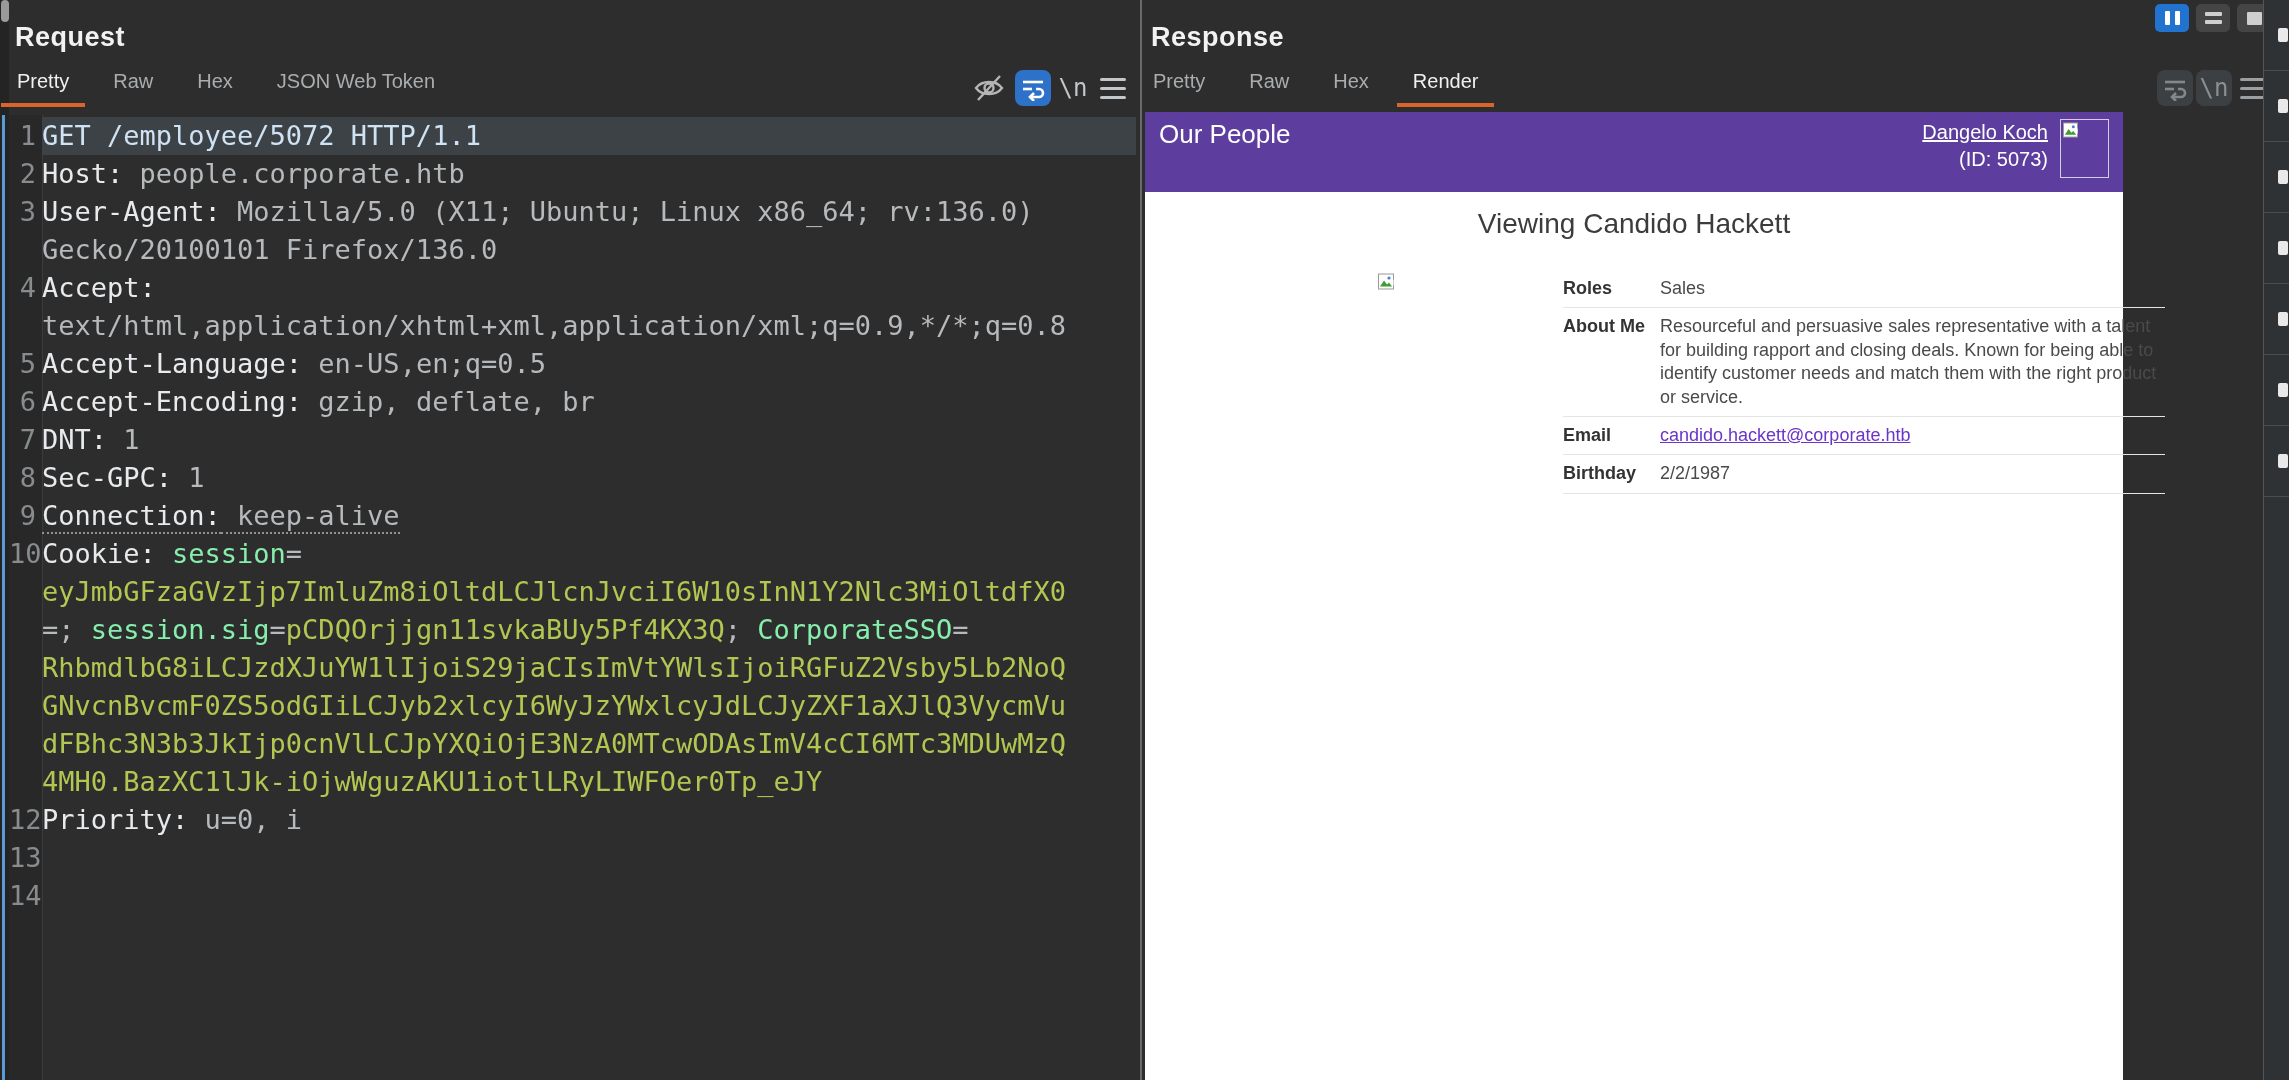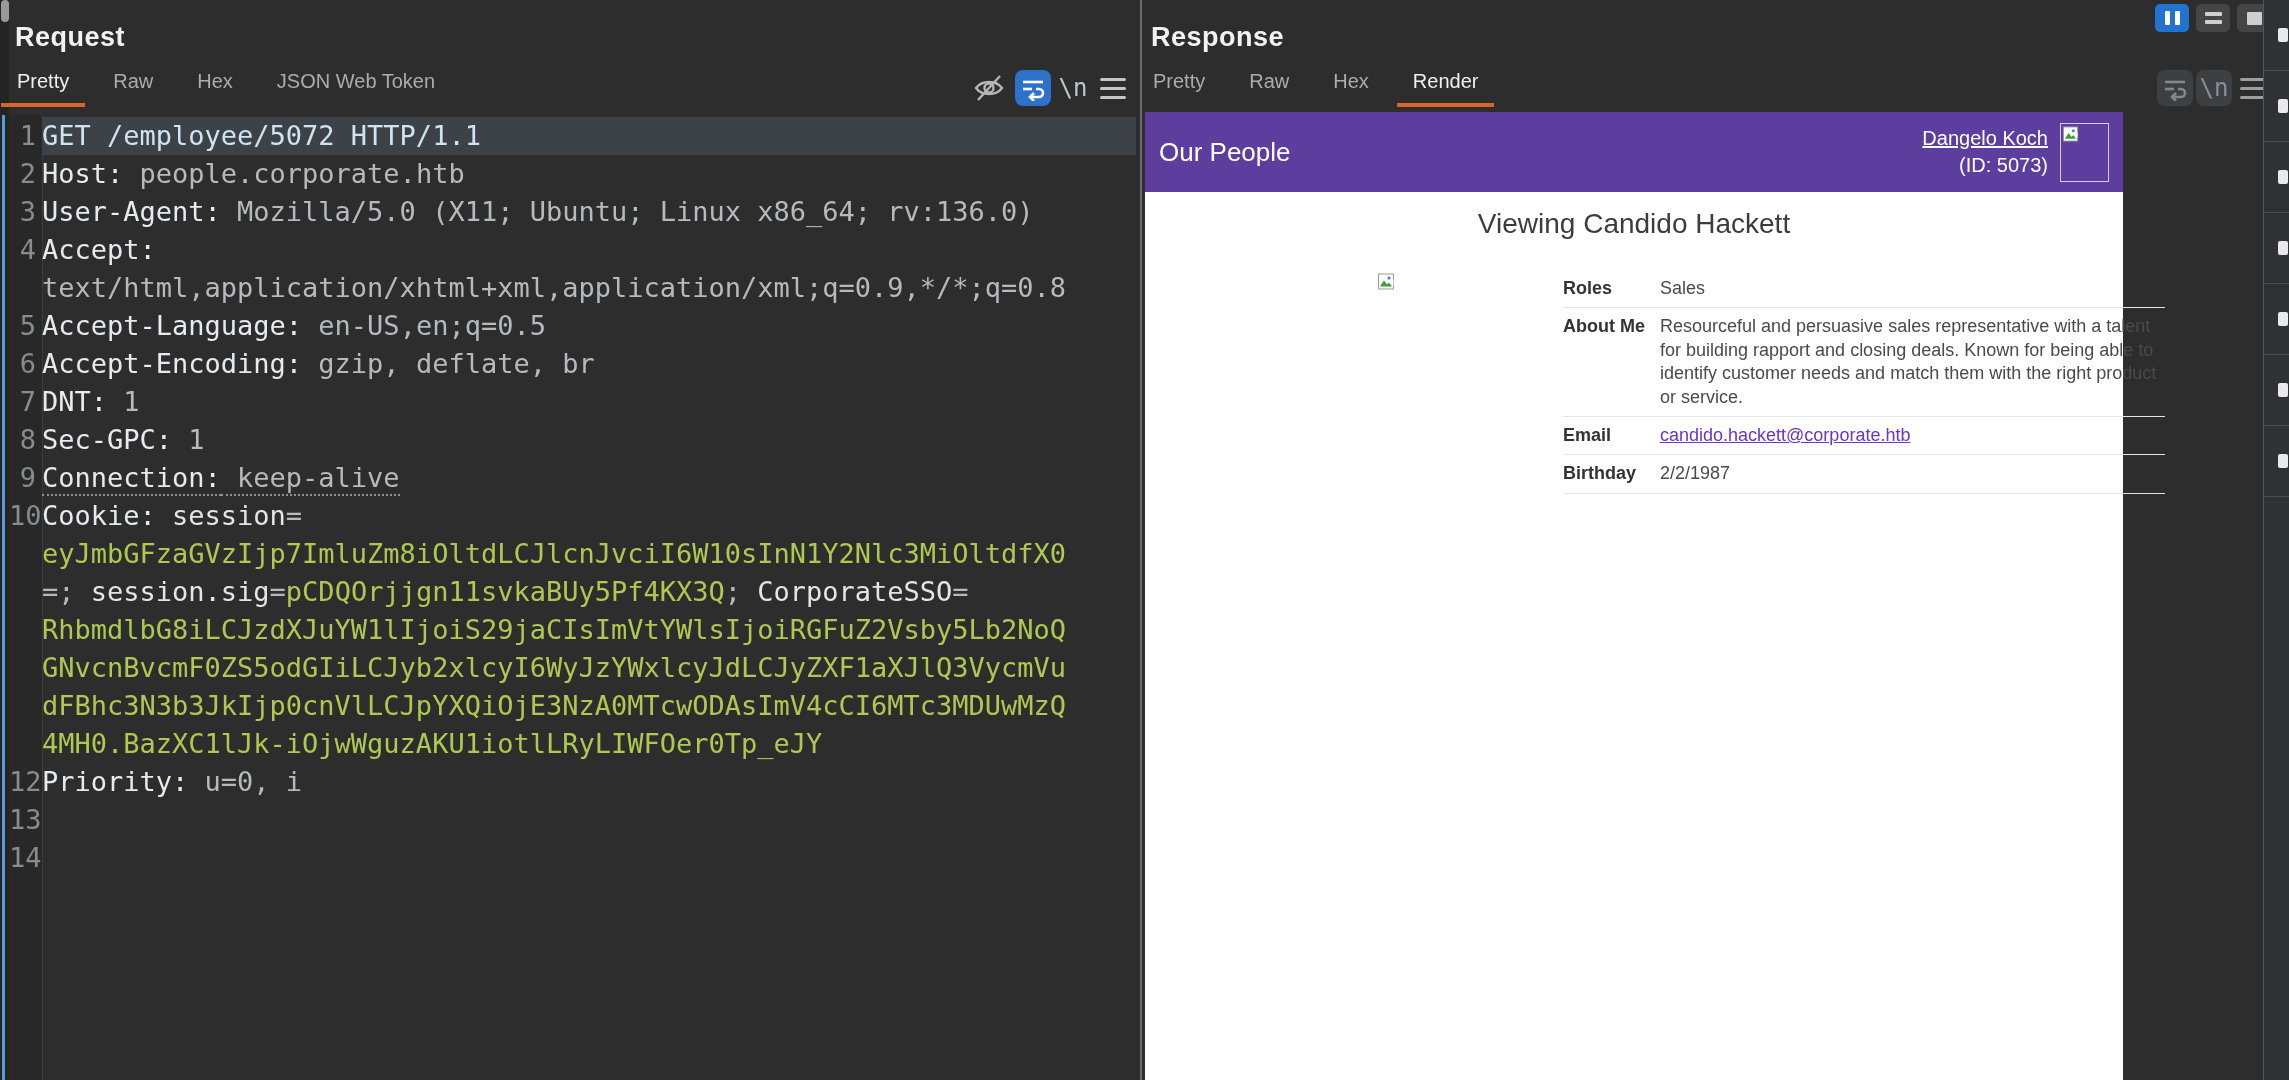--- a/index.html
+++ b/index.html
@@ -42,27 +42,27 @@
   
   .gutter-fill{position:absolute;left:0;top:115px;bottom:0;width:33px;background:#282828;border-right:1px solid #3c3c3c}
   .editor{position:absolute;left:0;top:117px;width:1127px;font-family:"DejaVu Sans Mono",monospace;font-size:27px;line-height:38px}
   .code-row{display:flex;height:38px;white-space:pre}
   .gutter-num{width:33px;box-sizing:border-box;text-align:right;padding-right:6px;color:#888c8f;flex:none}
   .code-content{flex:1;}
   .code-row.hl .code-content{background:#3d4247}
   .m{color:#cfe3f5}
   .h{color:#e8ebed}
   .v{color:#b6babd}
-  .cn{color:#e5e5e5}
+  .cn{color:#86efac}
   .cv{color:#b2c751}
   .u{border-bottom:2px dotted #8d9399;padding-bottom:1px}
 
   
   .render-nav{position:absolute;left:0;top:112px;width:100%;height:80px;background:#5d3d9e;
-              display:flex;align-items:center;padding:7px 14px;box-sizing:border-box}
+              display:flex;align-items:flex-start;padding:7px 14px;box-sizing:border-box}
   .brand{font-size:26px;color:#ffffff;white-space:nowrap}
   .nav-links{display:flex;gap:16px;margin-left:42px}
   .nav-link{font-size:19px;color:#cfc2e4;white-space:nowrap;cursor:pointer}
   .nav-user{margin-left:auto;text-align:right;color:#fff;line-height:1.35;font-size:20px}
   .nav-user .uname{text-decoration:underline;cursor:pointer}
   .avatar-box{margin-left:12px;width:47px;height:57px;border:1px solid #d6cdeb;position:relative;flex:none}
   .avatar-box svg{position:absolute;left:2px;top:2px}
 
   .page-content{position:absolute;left:0;top:192px;right:0;bottom:0;background:#ffffff}
   .page-heading{margin:0;padding-top:16px;text-align:center;font-size:28px;font-weight:400;color:#3c3c3c}
@@ -119,20 +119,21 @@
         <i style="background:#c3c7ca"></i>
         <i style="background:#c3c7ca"></i>
       </div>
   </div>
 
   <div class="gutter-fill"></div>
   <div class="editor" id="editor-rows">
       <div class="code-row hl"><span class="gutter-num">1</span><span class="code-content"><span class="m">GET /employee/5072 HTTP/1.1</span></span></div>
       <div class="code-row"><span class="gutter-num">2</span><span class="code-content"><span class="h">Host:</span><span class="v"> people.corporate.htb</span></span></div>
       <div class="code-row"><span class="gutter-num">3</span><span class="code-content"><span class="h">User-Agent:</span><span class="v"> Mozilla/5.0 (X11; Ubuntu; Linux x86_64; rv:136.0)</span></span></div>
+      <div class="code-row"><span class="gutter-num"></span><span class="code-content"><span class="v">Gecko/20100101 Firefox/136.0</span></span></div>
       <div class="code-row"><span class="gutter-num">4</span><span class="code-content"><span class="h">Accept:</span></span></div>
       <div class="code-row"><span class="gutter-num"></span><span class="code-content"><span class="v">text/html,application/xhtml+xml,application/xml;q=0.9,*/*;q=0.8</span></span></div>
       <div class="code-row"><span class="gutter-num">5</span><span class="code-content"><span class="h">Accept-Language:</span><span class="v"> en-US,en;q=0.5</span></span></div>
       <div class="code-row"><span class="gutter-num">6</span><span class="code-content"><span class="h">Accept-Encoding:</span><span class="v"> gzip, deflate, br</span></span></div>
       <div class="code-row"><span class="gutter-num">7</span><span class="code-content"><span class="h">DNT:</span><span class="v"> 1</span></span></div>
       <div class="code-row"><span class="gutter-num">8</span><span class="code-content"><span class="h">Sec-GPC:</span><span class="v"> 1</span></span></div>
       <div class="code-row"><span class="gutter-num">9</span><span class="code-content"><span class="h u">Connection:</span><span class="v u"> keep-alive</span></span></div>
       <div class="code-row"><span class="gutter-num">10</span><span class="code-content"><span class="h">Cookie:</span><span class="v"> </span><span class="cn">session</span><span class="v">=</span></span></div>
       <div class="code-row"><span class="gutter-num"></span><span class="code-content"><span class="cv">eyJmbGFzaGVzIjp7ImluZm8iOltdLCJlcnJvciI6W10sInN1Y2Nlc3MiOltdfX0</span></span></div>
       <div class="code-row"><span class="gutter-num"></span><span class="code-content"><span class="v">=; </span><span class="cn">session.sig</span><span class="v">=</span><span class="cv">pCDQOrjjgn11svkaBUy5Pf4KX3Q</span><span class="v">; </span><span class="cn">CorporateSSO</span><span class="v">=</span></span></div>

